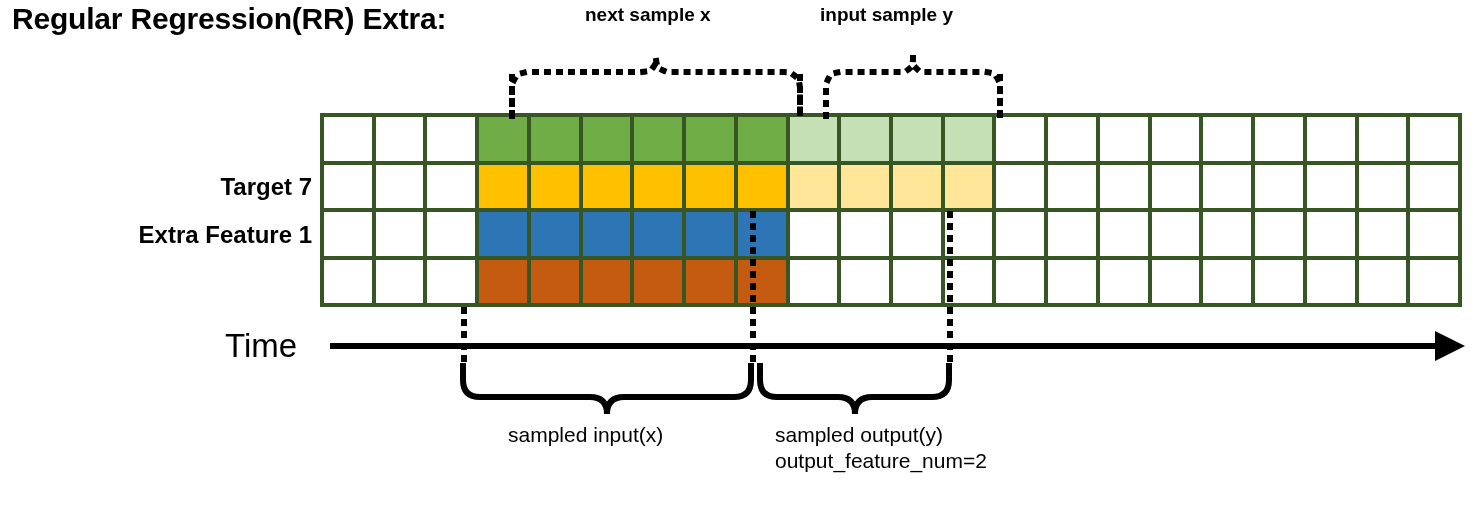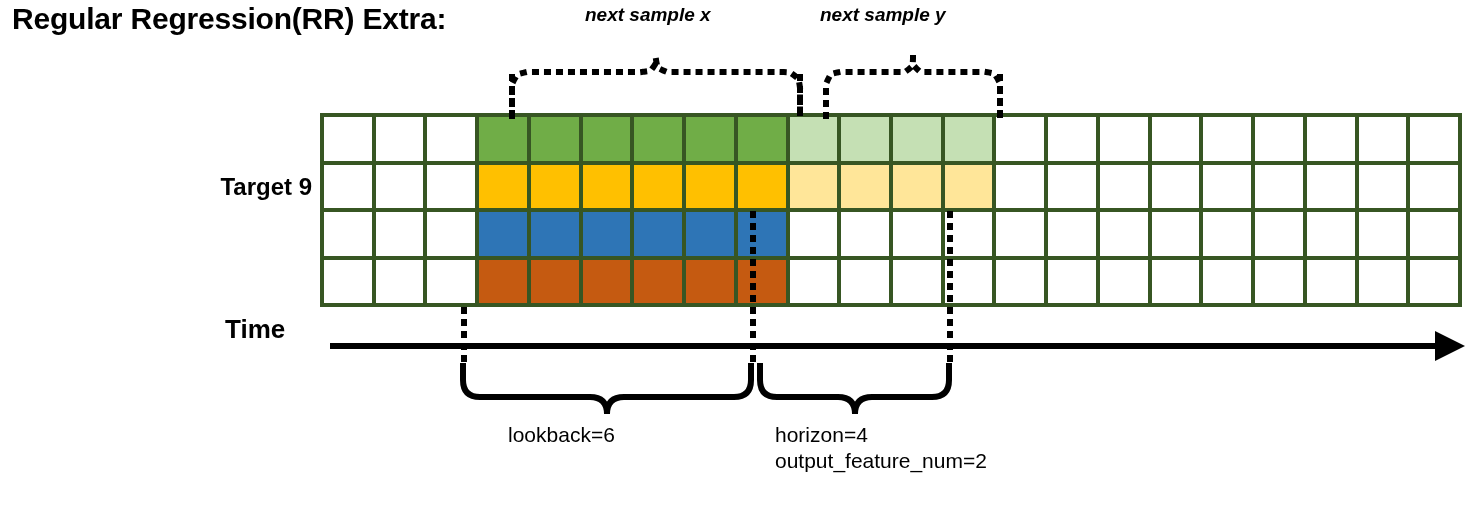--- a/index.html
+++ b/index.html
@@ -4,21 +4,21 @@
 <style>
   html,body{margin:0;padding:0;background:#ffffff;}
   body{width:1476px;height:516px;position:relative;overflow:hidden;
        font-family:"Liberation Sans","DejaVu Sans",sans-serif;color:#000;}
   .abs{position:absolute;}
 
   
   #page-title{left:12px;top:2px;font-size:30px;font-weight:700;letter-spacing:-.2px;white-space:nowrap;}
 
   
-  .top-annot{font-size:19px;font-style:italic;font-weight:700;white-space:nowrap;}
+  .top-annot{font-size:19px;font-weight:700;white-space:nowrap;}
   #annot-x{left:585px;top:4px;}
   #annot-y{left:820px;top:4px;}
 
   
   .row-label{position:absolute;right:0;font-size:24px;font-weight:700;white-space:nowrap;
              height:48px;line-height:48px;}
   #row-labels{left:0;top:115px;width:312px;height:192px;}
   #row-labels .row-label:nth-child(1){top:0;}
   #row-labels .row-label:nth-child(2){top:48px;}
   #row-labels .row-label:nth-child(3){top:96px;}
@@ -26,21 +26,21 @@
 
   
   #grid{left:320px;top:113px;width:1142px;height:194px;
         background:#375623;display:grid;
         grid-template-columns:repeat(22,1fr);
         grid-template-rows:repeat(4,1fr);
         gap:4px;padding:4px;box-sizing:border-box;}
   .cell{background:#ffffff;}
 
   
-  #time-label{left:225px;top:314px;font-size:26px;font-weight:700;}
+  #time-label{left:225px;top:327px;font-size:33px;font-weight:400;}
   #time-axis-line{left:330px;top:343px;width:1120px;height:6px;background:#000;}
   #time-axis-head{left:1435px;top:331px;width:0;height:0;
       border-top:15px solid transparent;border-bottom:15px solid transparent;
       border-left:30px solid #000;}
 
   
   .vdot{width:6px;background-image:linear-gradient(#000 60%,transparent 60%);
         background-size:6px 12px;}
 
   
@@ -50,24 +50,25 @@
   .caption{font-size:21px;font-weight:400;line-height:26px;white-space:nowrap;}
   #caption-x{left:508px;top:422px;}
   #caption-y{left:775px;top:422px;}
 </style>
 </head>
 <body>
 
 <div class="abs" id="page-title">Regular Regression(RR) Extra:</div>
 
 <div class="abs top-annot" id="annot-x">next sample x</div>
-<div class="abs top-annot" id="annot-y">next sample y</div>
+<div class="abs top-annot" id="annot-y">input sample y</div>
 
 <div class="abs" id="row-labels">
-  <div class="row-label abs" style="top:48px;">Target 9</div>
+  <div class="row-label abs" style="top:48px;">Target 7</div>
+  <div class="row-label abs" style="top:96px;">Extra Feature 1</div>
 </div>
 
 <div class="abs" id="grid">
     <div class="cell" style="background: rgb(255, 255, 255);"></div>
     <div class="cell" style="background: rgb(255, 255, 255);"></div>
     <div class="cell" style="background: rgb(255, 255, 255);"></div>
     <div class="cell" style="background: rgb(112, 173, 71);"></div>
     <div class="cell" style="background: rgb(112, 173, 71);"></div>
     <div class="cell" style="background: rgb(112, 173, 71);"></div>
     <div class="cell" style="background: rgb(112, 173, 71);"></div>
@@ -174,18 +175,18 @@
   <path d="M 512,116 L 512,90 Q 512,72 530,72 L 640,72 Q 656,72 656,58 Q 656,72 672,72 L 782,72 Q 800,72 800,90 L 800,116" fill="none" stroke="#000" stroke-width="6" stroke-linecap="square" stroke-dasharray="1 11"></path>
 
   <path d="M 826,116 L 826,90 Q 826,72 842,72 L 899,72 Q 913,72 913,58 Q 913,72 927,72 L 984,72 Q 1000,72 1000,90 L 1000,116" fill="none" stroke="#000" stroke-width="6" stroke-linecap="square" stroke-dasharray="1 11"></path>
 
   <path d="M 463,363 L 463,380 Q 463,397 480,397 L 590,397 Q 607,397 607,414 Q 607,397 624,397 L 734,397 Q 751,397 751,380 L 751,363" fill="none" stroke="#000" stroke-width="6" stroke-linecap="butt"></path>
 
   <path d="M 760,363 L 760,380 Q 760,397 777,397 L 838,397 Q 855,397 855,414 Q 855,397 872,397 L 932,397 Q 949,397 949,380 L 949,363" fill="none" stroke="#000" stroke-width="6" stroke-linecap="butt"></path>
 </svg>
 
 <div class="abs caption" id="caption-x">
-  <div>lookback=6</div>
+  <div>sampled input(x)</div>
 </div>
 <div class="abs caption" id="caption-y">
-  <div>horizon=4</div>
+  <div>sampled output(y)</div>
   <div>output_feature_num=2</div>
 </div>
 
 </body></html>

